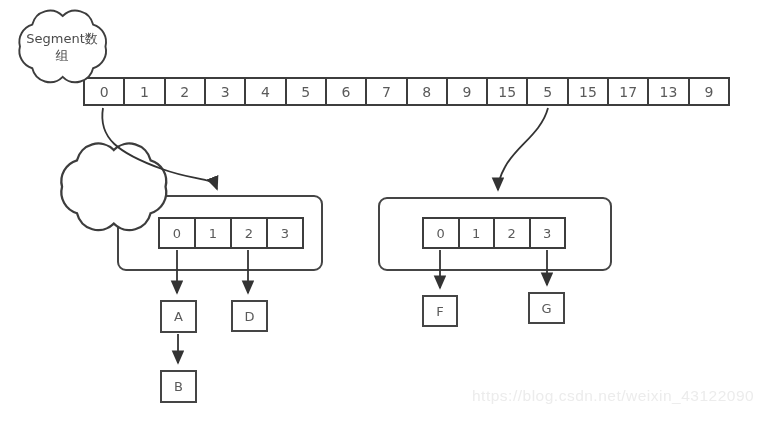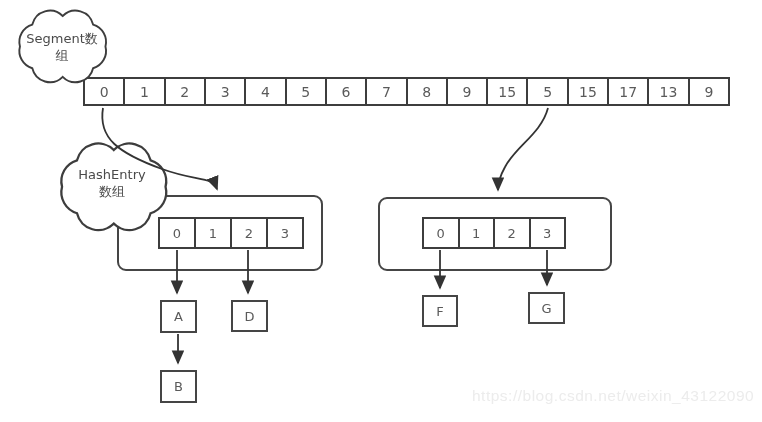--- a/index.html
+++ b/index.html
@@ -159,18 +159,14 @@
     <line class="arrow" x1="178" y1="334" x2="178" y2="363" marker-end="url(#ah)"></line>
 
     <line class="arrow" x1="440" y1="250" x2="440" y2="288" marker-end="url(#ah)"></line>
     <line class="arrow" x1="547" y1="250" x2="547" y2="285" marker-end="url(#ah)"></line>
   </svg>
 
   <div class="cloud-label label-segment">
     <span>Segment数</span>
     <span>组</span>
   </div>
-  <div class="cloud-label label-hashentry">
-    <span>HashEntry</span>
-    <span>数组</span>
-  </div>
 
 </div>
 
 </body></html>

